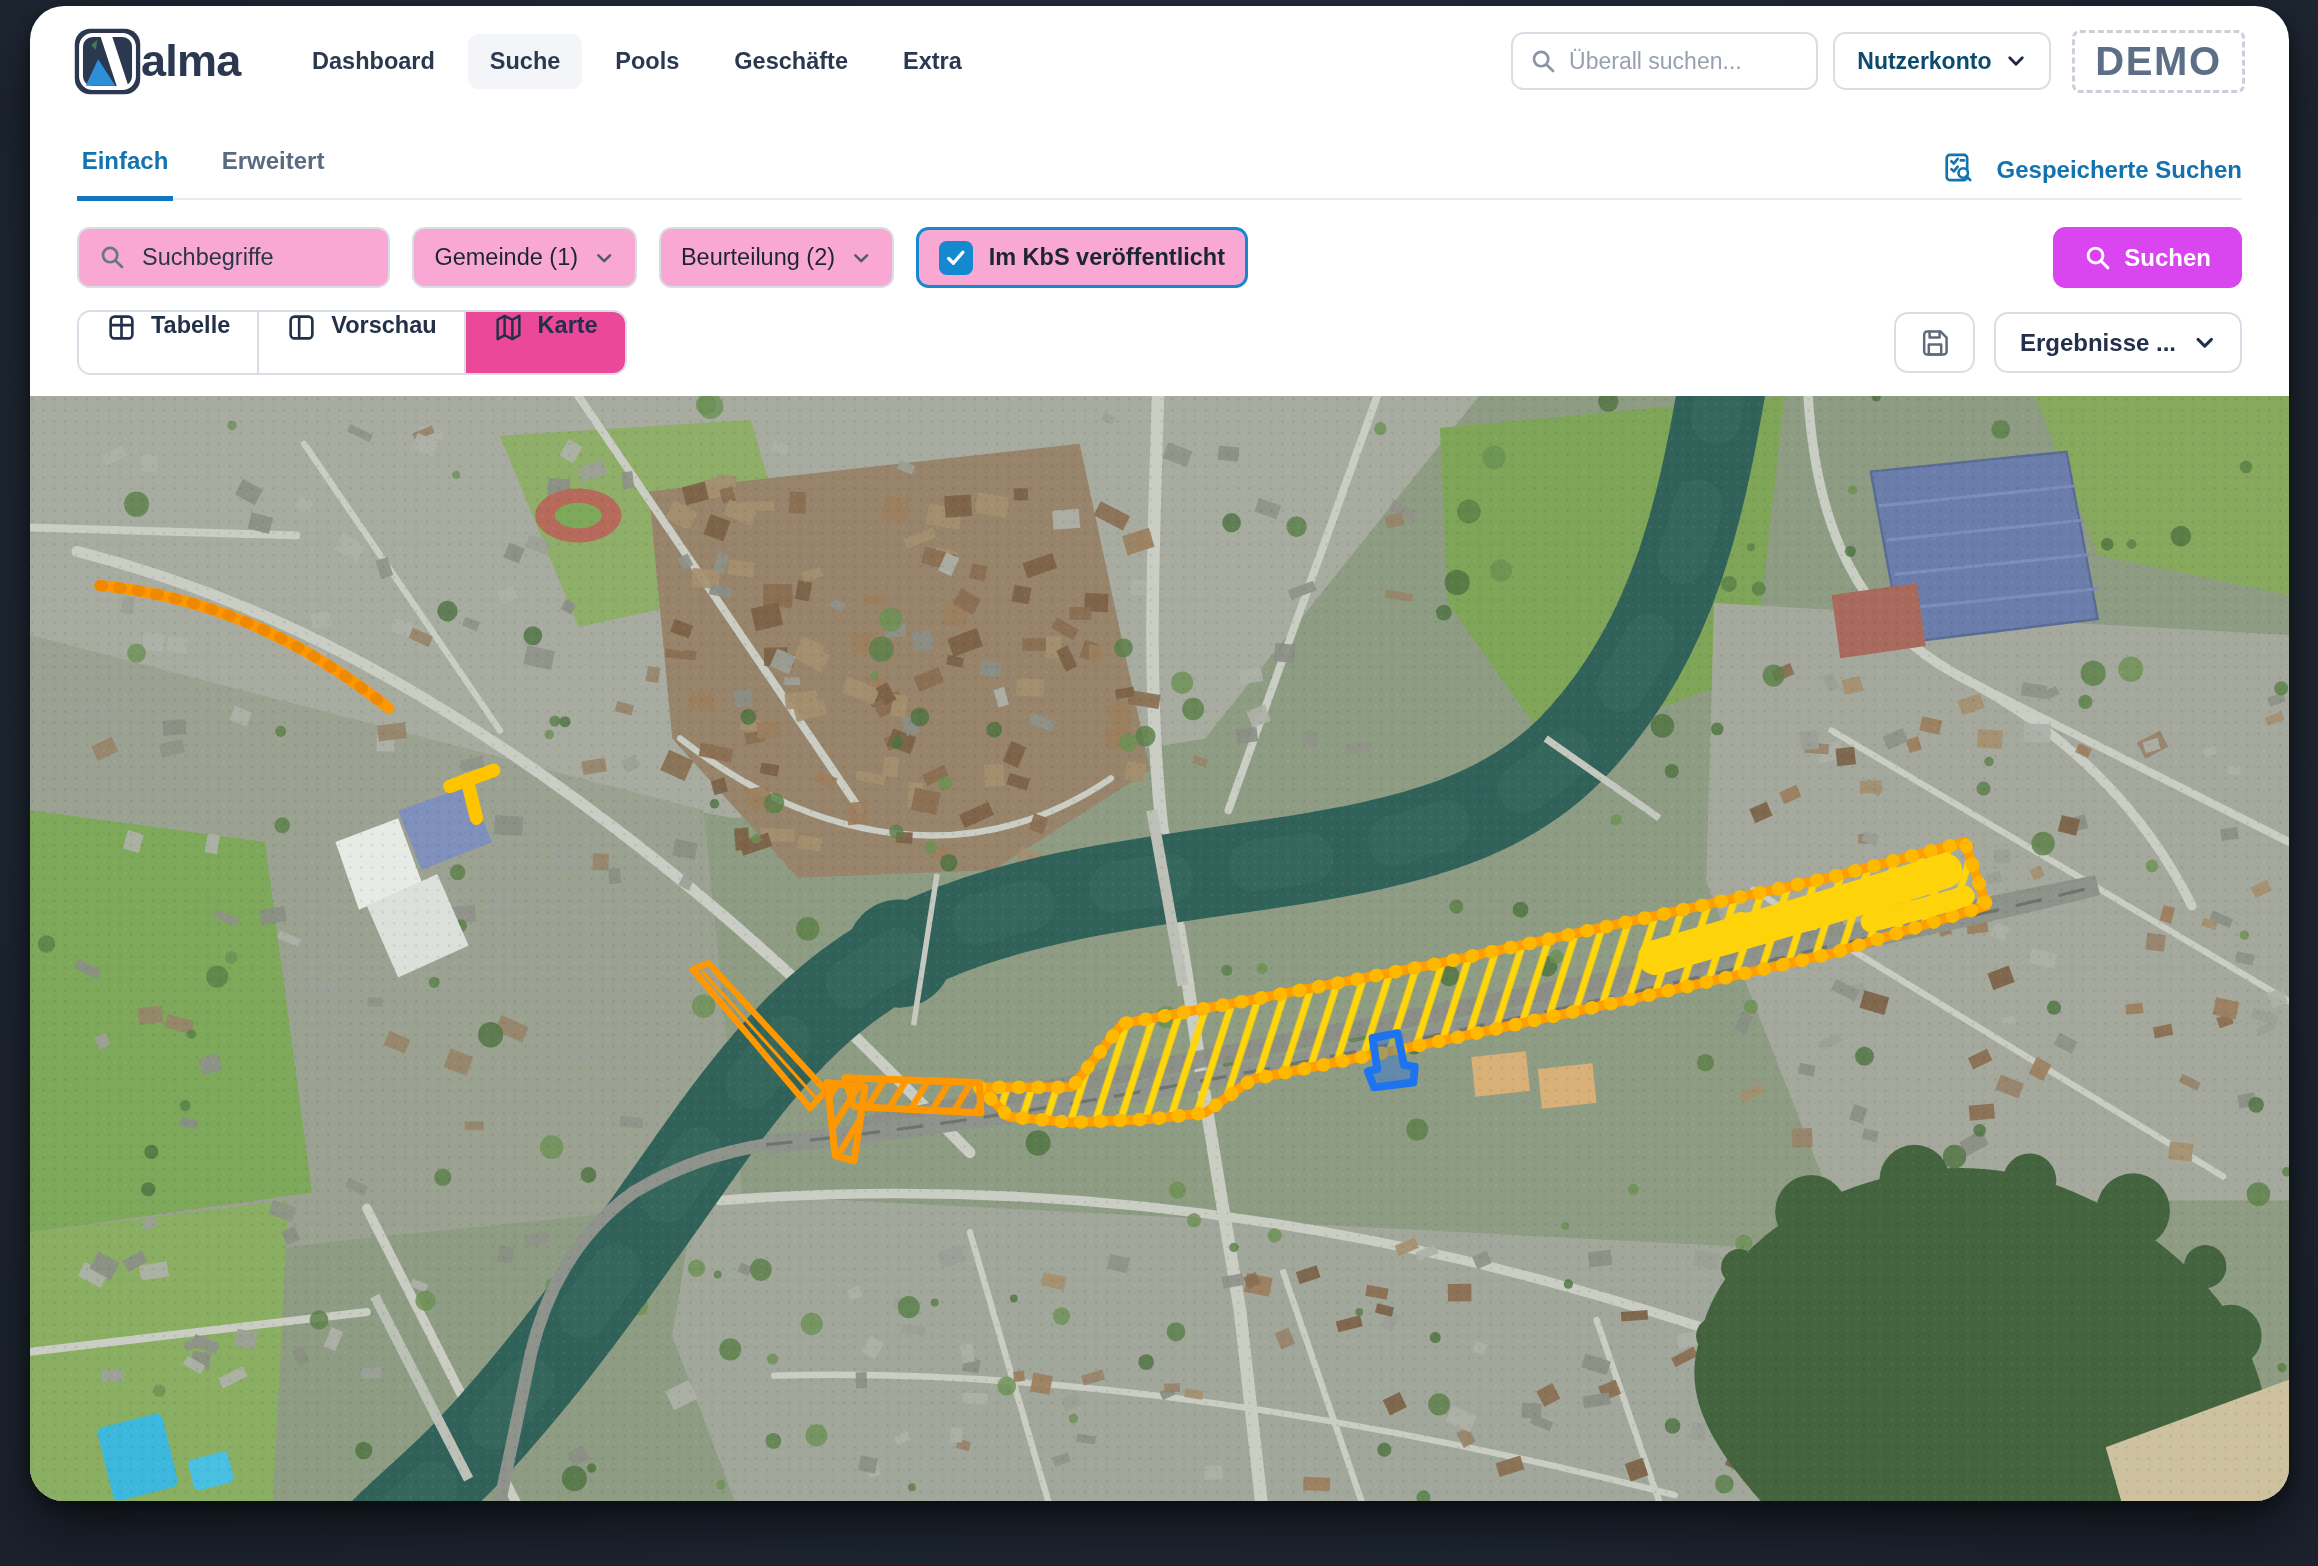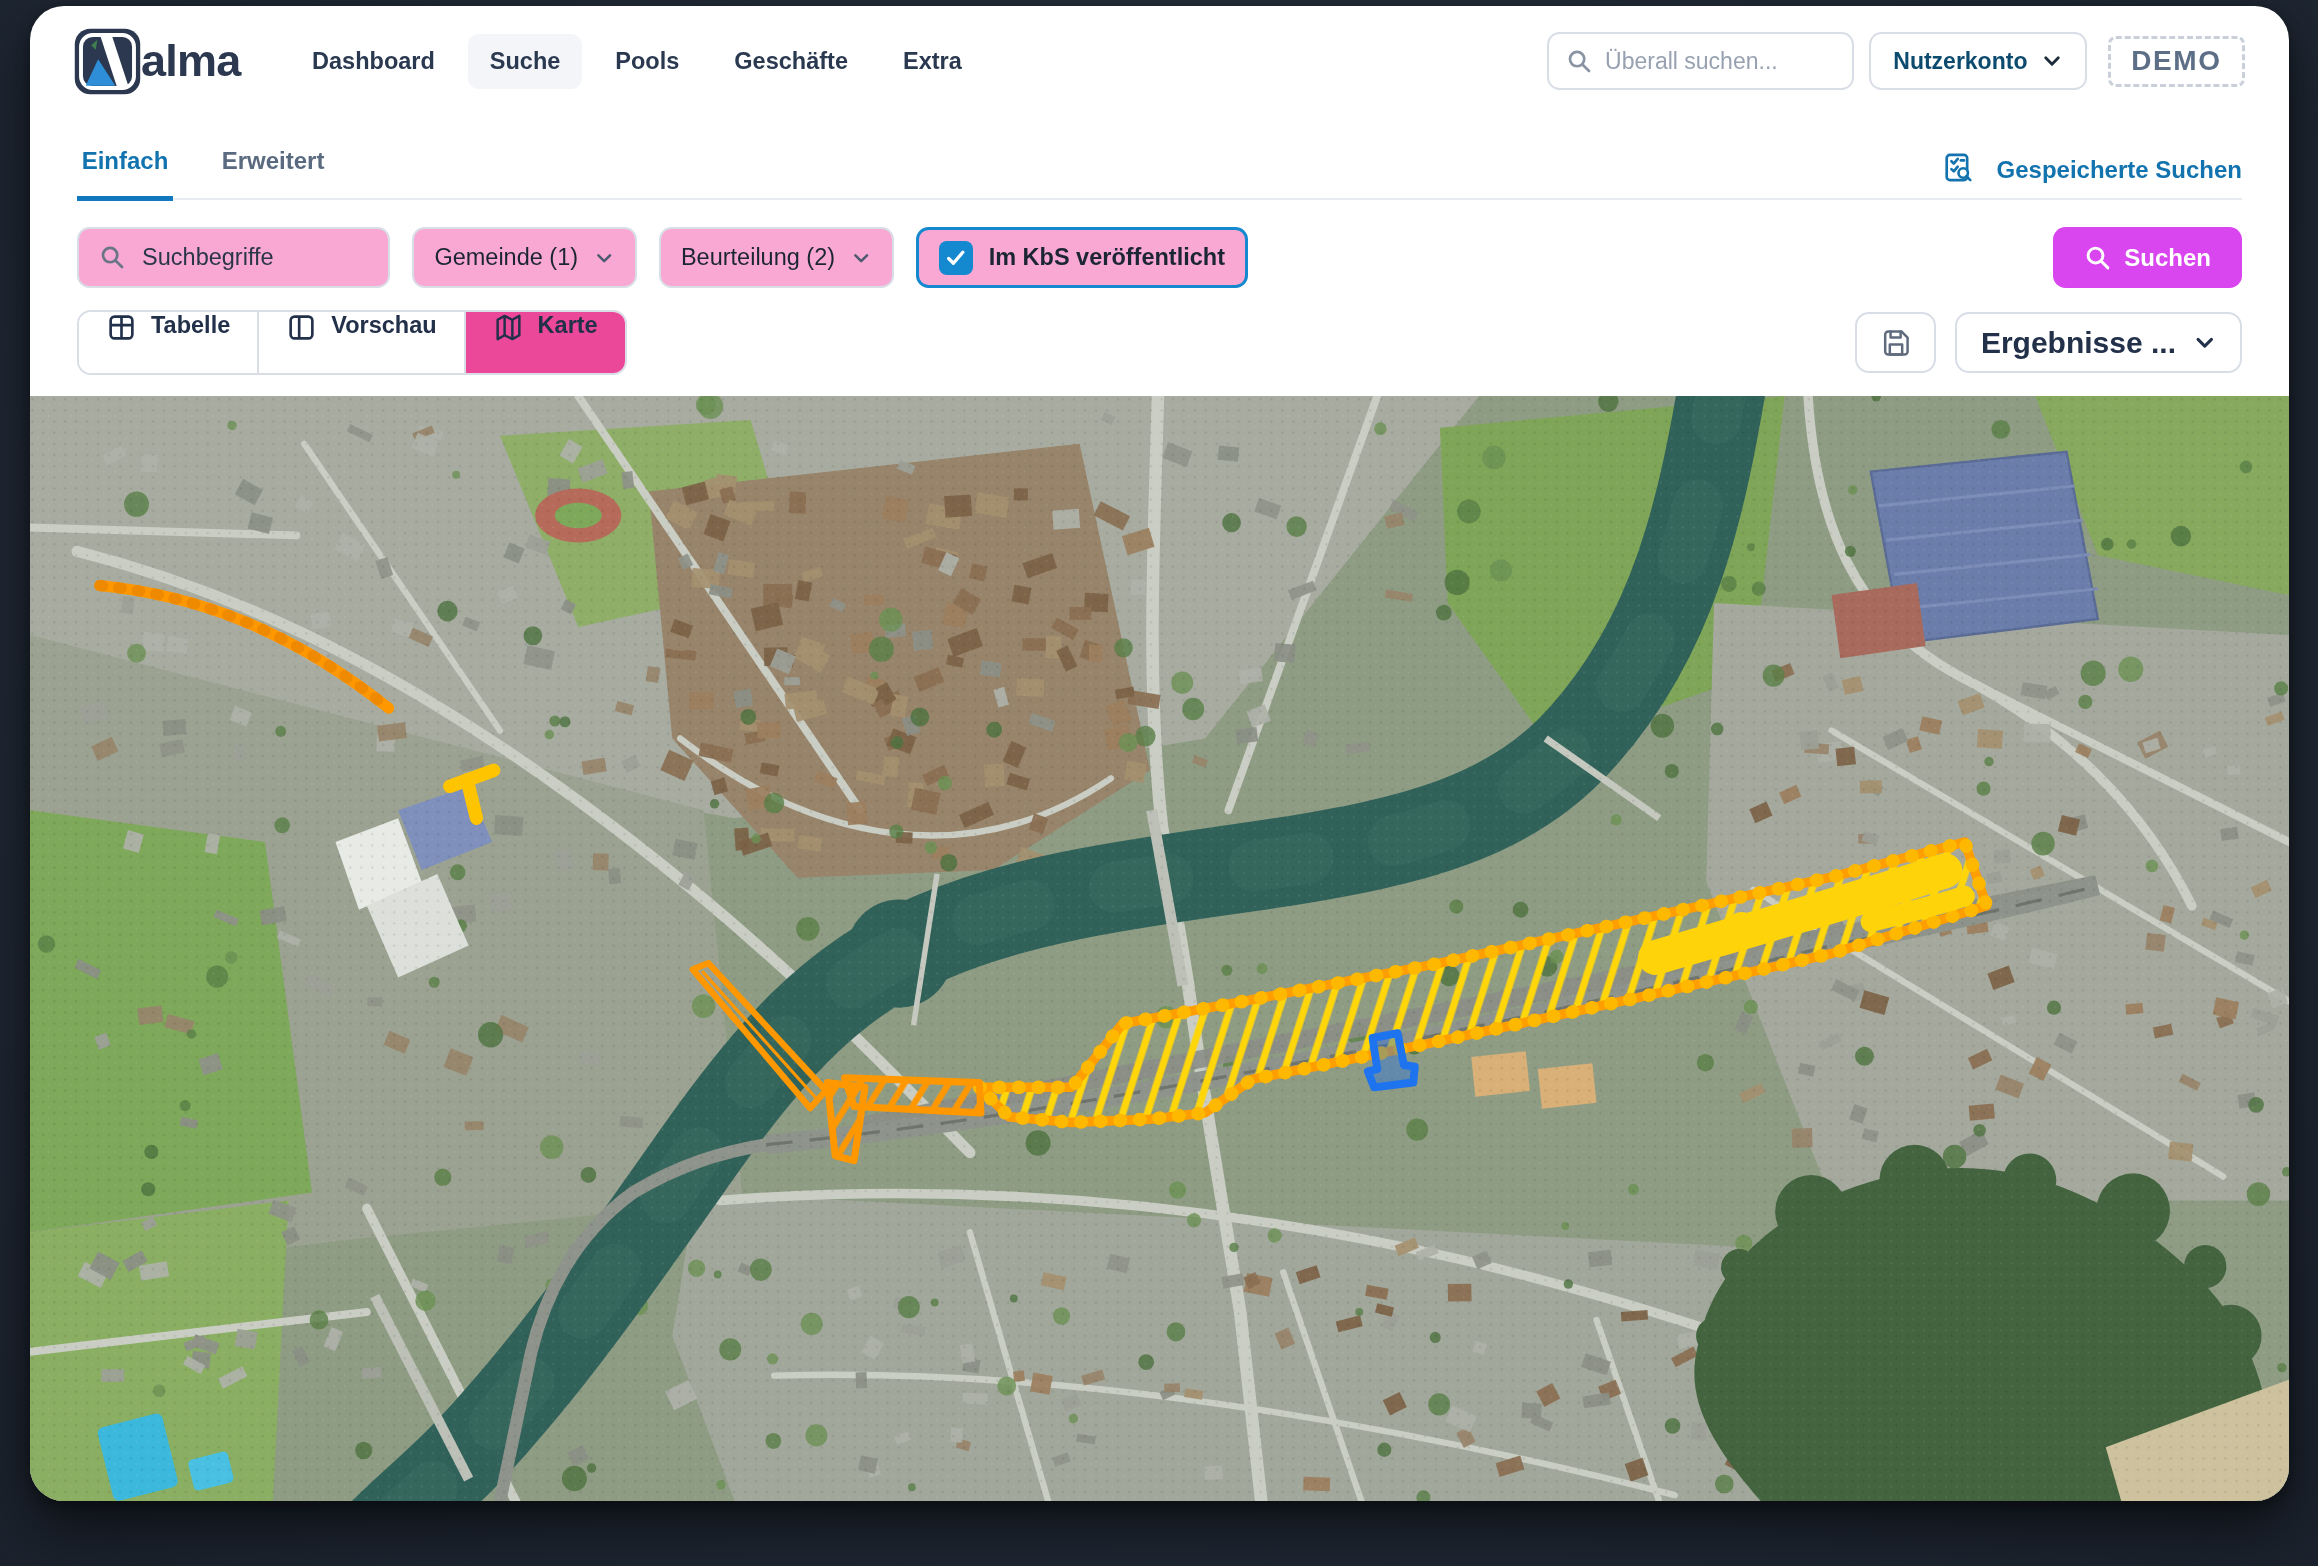--- a/index.html
+++ b/index.html
@@ -13,21 +13,21 @@
   .hdr{height:110px;flex:0 0 110px;display:flex;align-items:center;padding:0 44px;gap:15.7px;}
   .brand{display:flex;align-items:center;}
   .brand-name{font-size:45px;font-weight:800;color:#2b3850;letter-spacing:-0.8px;}
   .nav{display:flex;align-items:center;gap:11px;margin-left:34px;}
   .nav-item{font-size:23.5px;font-weight:700;color:#2a3950;padding:14px 22px;border-radius:11px;cursor:pointer;white-space:nowrap;}
   .nav-item.active{background:#f3f5f9;}
   .spacer{flex:1}
   .gsearch{width:307px;height:58px;border:2.3px solid #d9dee6;border-radius:12.5px;display:flex;align-items:center;gap:12.5px;padding:0 17px;color:#8a94a4;}
   .gsearch .ph{font-size:23px;color:#97a1b0;}
   .account{height:58px;border:2.3px solid #d9dee6;border-radius:12.5px;display:flex;align-items:center;gap:14px;padding:0 22px;font-size:23px;font-weight:700;color:#0c4a6e;cursor:pointer;white-space:nowrap;}
-  .demo{margin-left:4.7px;border:3.9px dashed #c9d0da;border-radius:7.8px;padding:6.3px 20.4px;font-size:28px;font-weight:800;color:#5d6e87;letter-spacing:1.6px;}
+  .demo{margin-left:4.7px;border:3.9px dashed #c9d0da;border-radius:7.8px;padding:6.3px 20.4px;font-size:40px;font-weight:800;color:#5d6e87;letter-spacing:1.6px;}
   
   .tabsrow{margin:17px 47px 0 47px;display:flex;align-items:flex-end;border-bottom:2.3px solid #e8ebf1;}
   .tab{font-size:24px;font-weight:700;padding:14px 4.7px 20.4px 4.7px;margin-right:44px;margin-bottom:-2.3px;border-bottom:5.5px solid transparent;cursor:pointer;}
   .tab.active{color:#1273ae;border-bottom-color:#1178c0;}
   .tab.inactive{color:#5a6b80;}
   .saved{margin-left:auto;margin-bottom:14px;display:flex;align-items:flex-end;gap:22px;color:#1273ae;font-size:24px;font-weight:700;cursor:pointer;}
   
   .filters{margin:27px 47px 0 47px;display:flex;align-items:center;gap:22px;}
   .ctl{height:61px;border:2.3px solid #d9dee6;border-radius:12.5px;background:#f9a8d4;display:flex;align-items:center;gap:15.7px;padding:0 20.4px;font-size:23.5px;color:#1c2533;}
   .keyword{width:313px;color:#8a94a4;}
@@ -37,21 +37,21 @@
   .kbs{border:3.9px solid #1489cf;font-weight:600;cursor:pointer;}
   .kbs .box{width:34px;height:34px;border-radius:7.8px;background:#1489cf;display:flex;align-items:center;justify-content:center;}
   .btn-suchen{margin-left:auto;height:61px;padding:0 31px;background:#d946ef;border:none;border-radius:12.5px;color:#fff;font-size:24px;font-weight:700;display:flex;align-items:center;gap:12.5px;cursor:pointer;font-family:inherit;}
   
   .toolbar{margin:22px 47px 0 47px;display:flex;align-items:center;}
   .segmented{display:flex;border:2.3px solid #d9dee6;border-radius:14px;overflow:hidden;}
   .seg{height:61px;padding:0 27px;display:flex;align-items:flex-start;gap:14px;font-size:23.5px;font-weight:700;color:#22304a;cursor:pointer;background:#fff;}
   .seg + .seg{border-left:2.3px solid #d9dee6;}
   .seg.active{background:#ec4899;}
   .iconbtn{width:81px;height:61px;border:2.3px solid #d9dee6;border-radius:14px;display:flex;align-items:center;justify-content:center;color:#5f6b7d;cursor:pointer;background:#fff;}
-  .results-dd{margin-left:19px;height:61px;padding:0 23.5px;border:2.3px solid #d9dee6;border-radius:14px;display:flex;align-items:center;gap:17px;font-size:30px;font-weight:700;color:#22304a;cursor:pointer;background:#fff;white-space:nowrap;}
+  .results-dd{margin-left:19px;height:61px;padding:0 23.5px;border:2.3px solid #d9dee6;border-radius:14px;display:flex;align-items:center;gap:17px;font-size:24px;font-weight:700;color:#22304a;cursor:pointer;background:#fff;white-space:nowrap;}
   
   .maparea{flex:1;margin-top:20.4px;position:relative;overflow:hidden;}
   .maparea svg{position:absolute;inset:0;width:100%;height:100%;display:block;}
   .ico{flex:0 0 auto;display:block}
 </style>
 </head>
 <body>
 
 <div class="window">
 

